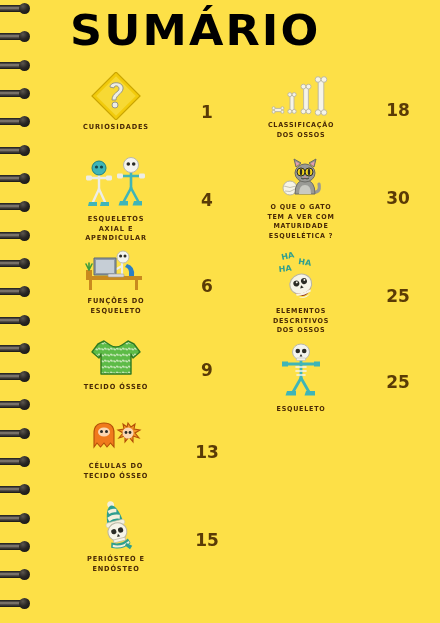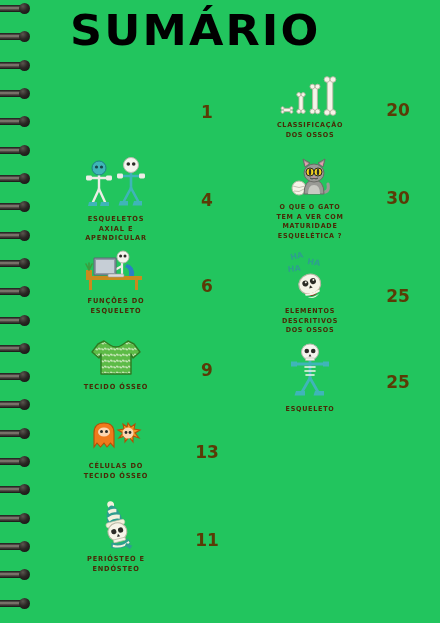--- a/index.html
+++ b/index.html
@@ -9,21 +9,21 @@
   body {
     width: 440px;
     height: 623px;
     overflow: hidden;
     font-family: "Liberation Sans", sans-serif;
   }
   .page {
     position: relative;
     width: 440px;
     height: 623px;
-    background: #22c55e;
+    background: #fde047;
     overflow: hidden;
   }
 
   
   .binding {
     position: absolute;
     left: 0;
     top: 0;
     width: 40px;
     height: 623px;
@@ -93,21 +93,21 @@
     width: 100%;
     height: 100%;
   }
   .icon-block {
     position: absolute;
     left: 0;
     top: 0;
     width: 140px;
     text-align: center;
   }
-  .col-right .icon-block { width: 124px; left: 12px; }
+  .col-right .icon-block { width: 124px; left: 3px; }
 
   .art {
     width: 100%;
     height: 48px;
     position: relative;
   }
   .art svg { display: block; margin: 0 auto; }
 
   .label {
     margin-top: 3px;
@@ -229,20 +229,35 @@
         <div class="bead"></div>
       </div>
     </div>
 
   <div class="title">SUMÁRIO</div>
 
   <div class="col col-left">
 
     <div class="entry" style="top:0px;height:78px">
       <div class="entry-inner">
+        <div class="icon-block">
+          <div class="art">
+            <svg width="56" height="48" viewBox="0 0 56 48">
+              <g transform="translate(28,24) rotate(45)">
+                <rect x="-17" y="-17" width="34" height="34" fill="#F2CB0B" stroke="#C9A400" stroke-width="1.2"></rect>
+                <rect x="-14" y="-14" width="28" height="28" fill="#F7DC3E" opacity="0.8"></rect>
+              </g>
+              <g transform="translate(28,24)" fill="#EDEDE6" stroke="#8d8d84" stroke-width="0.9">
+                <path d="M -6,-9 C -6,-15 8,-15 7,-7 C 6,-2 0,-1 0,4 L -4,4 C -4,-3 3,-4 3,-7 C 3,-11 -2,-11 -2,-8 Z"></path>
+                <circle cx="-1" cy="9" r="3"></circle>
+              </g>
+            </svg>
+          </div>
+          <div class="label">CURIOSIDADES</div>
+        </div>
         <div class="pagenum" style="top:30px">1</div>
       </div>
     </div>
 
     <div class="entry" style="top:84px;height:92px">
       <div class="entry-inner">
         <div class="icon-block">
           <div class="art" style="height:56px">
             <svg width="78" height="56" viewBox="0 0 78 56">
 
@@ -384,21 +399,21 @@
                 <path d="M21 39 h12 v3 h-12 z" fill="#F6F4E8" stroke="#b9b6a4" stroke-width="0.7"></path>
 
                 <path d="M18.5 41 q8.5 5 17 0 l1.5 5 q-9.5 5.5 -20 0 z" fill="#2E9E8F"></path>
                 <path d="M19.4 43.5 q8.1 4.3 16.2 0 l0.6 2 q-8.4 4.5 -17.4 0 z" fill="#F3F0DC"></path>
                 <path d="M33 45 l5 4 l-3 3 l-4 -5 z" fill="#2E9E8F"></path>
               </g>
             </svg>
           </div>
           <div class="label">PERIÓSTEO E<br>ENDÓSTEO</div>
         </div>
-        <div class="pagenum" style="top:30px">11</div>
+        <div class="pagenum" style="top:30px">15</div>
       </div>
     </div>
 
   </div>
 
   <div class="col col-right">
 
     <div class="entry" style="top:0px;height:82px">
       <div class="entry-inner">
         <div class="icon-block">
@@ -435,21 +450,21 @@
                   <circle cx="-3" cy="-16.5" r="2.8"></circle>
                     <circle cx="3" cy="-16.5" r="2.8"></circle>
                   <circle cx="-3" cy="16.5" r="2.8"></circle>
                     <circle cx="3" cy="16.5" r="2.8"></circle>
                 </g>
               </g>
             </svg>
           </div>
           <div class="label">CLASSIFICAÇÃO<br>DOS OSSOS</div>
         </div>
-        <div class="pagenum" style="top:28px">20</div>
+        <div class="pagenum" style="top:28px">18</div>
       </div>
     </div>
 
     <div class="entry" style="top:84px;height:92px">
       <div class="entry-inner">
         <div class="icon-block">
           <div class="art" style="height:44px">
             <svg width="56" height="44" viewBox="0 0 56 44">
 
               <circle cx="17" cy="32" r="7" fill="#F6F4E8" stroke="#b9b6a4" stroke-width="1"></circle>

